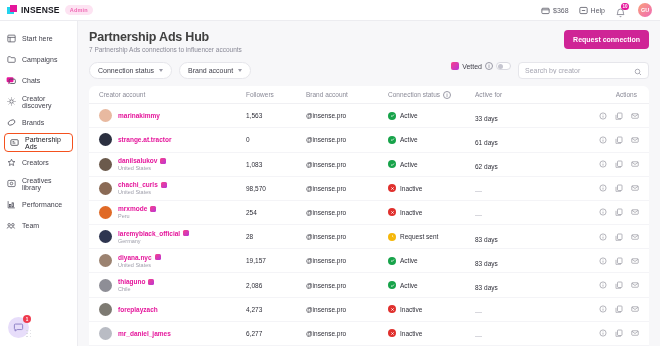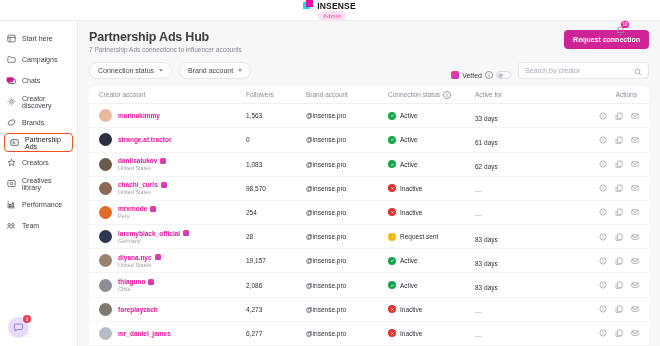--- a/index.html
+++ b/index.html
@@ -11,21 +11,20 @@
   }
   .app { display: flex; flex-direction: column; width: 660px; height: 346px; }
 
   
   .topbar {
     height: 21px; min-height: 21px;
     display: flex; align-items: center;
     background: #ffffff;
     border-bottom: 1px solid #ececf0;
     padding: 0 8px 0 7px;
-    flex-direction: column;
   }
   .logo-wrap { display: flex; align-items: center; gap: 3px; }
   .logo-mark { position: relative; width: 11px; height: 11px; }
   .logo-mark .sq-c { position: absolute; left: 0; top: 2px; width: 7px; height: 7px; background: #22d3ee; }
   .logo-mark .sq-m { position: absolute; left: 3px; top: 0px; width: 7px; height: 7px; background: #e5169b; }
   .logo-text { font-size: 8.5px; font-weight: 700; color: #18181f; letter-spacing: .2px; }
   .admin-badge {
     margin-left: 5px; background: #fde3f2; color: #f06ab5;
     font-size: 5.5px; font-weight: 600; border-radius: 7px;
     padding: 2px 5px; letter-spacing: .2px;
@@ -100,21 +99,21 @@
     padding: 6px 9px; cursor: pointer; white-space: nowrap;
   }
 
   .filters { display: flex; align-items: center; padding: 9px 11px 7px 11px; gap: 7px; }
   .chip {
     display: flex; align-items: center; gap: 5px;
     background: #fff; border: 1px solid #e6e6eb; border-radius: 11px;
     height: 17px; padding: 0 8px; font-size: 7px; color: #3f3f4a; cursor: pointer;
   }
   .chev { width: 0; height: 0; border-left: 2.5px solid transparent; border-right: 2.5px solid transparent; border-top: 3px solid #9a9aa6; }
-  .filters-right { margin-left: auto; display: flex; align-items: flex-end; gap: 7px; }
+  .filters-right { margin-left: auto; display: flex; align-items: flex-start; gap: 7px; }
   .vetted-group { display: flex; align-items: center; gap: 3px; font-size: 7px; color: #3f3f4a; }
   .vetted-mark { width: 8px; height: 8px; border-radius: 2px; background: linear-gradient(135deg,#f9408a,#b936d6); display:flex;align-items:center;justify-content:center; }
   .toggle { width: 15px; height: 8px; border-radius: 5px; background: #fff; border: 1px solid #d9d9e0; position: relative; cursor: pointer; }
   .toggle i { position: absolute; left: 1px; top: 1px; width: 5px; height: 5px; border-radius: 50%; background: #c6c6d0; }
   .search-box {
     display: flex; align-items: center; gap: 4px;
     background: #fff; border: 1px solid #e6e6eb; border-radius: 4px;
     height: 17px; width: 131px; padding: 0 6px;
   }
   .search-box input {

